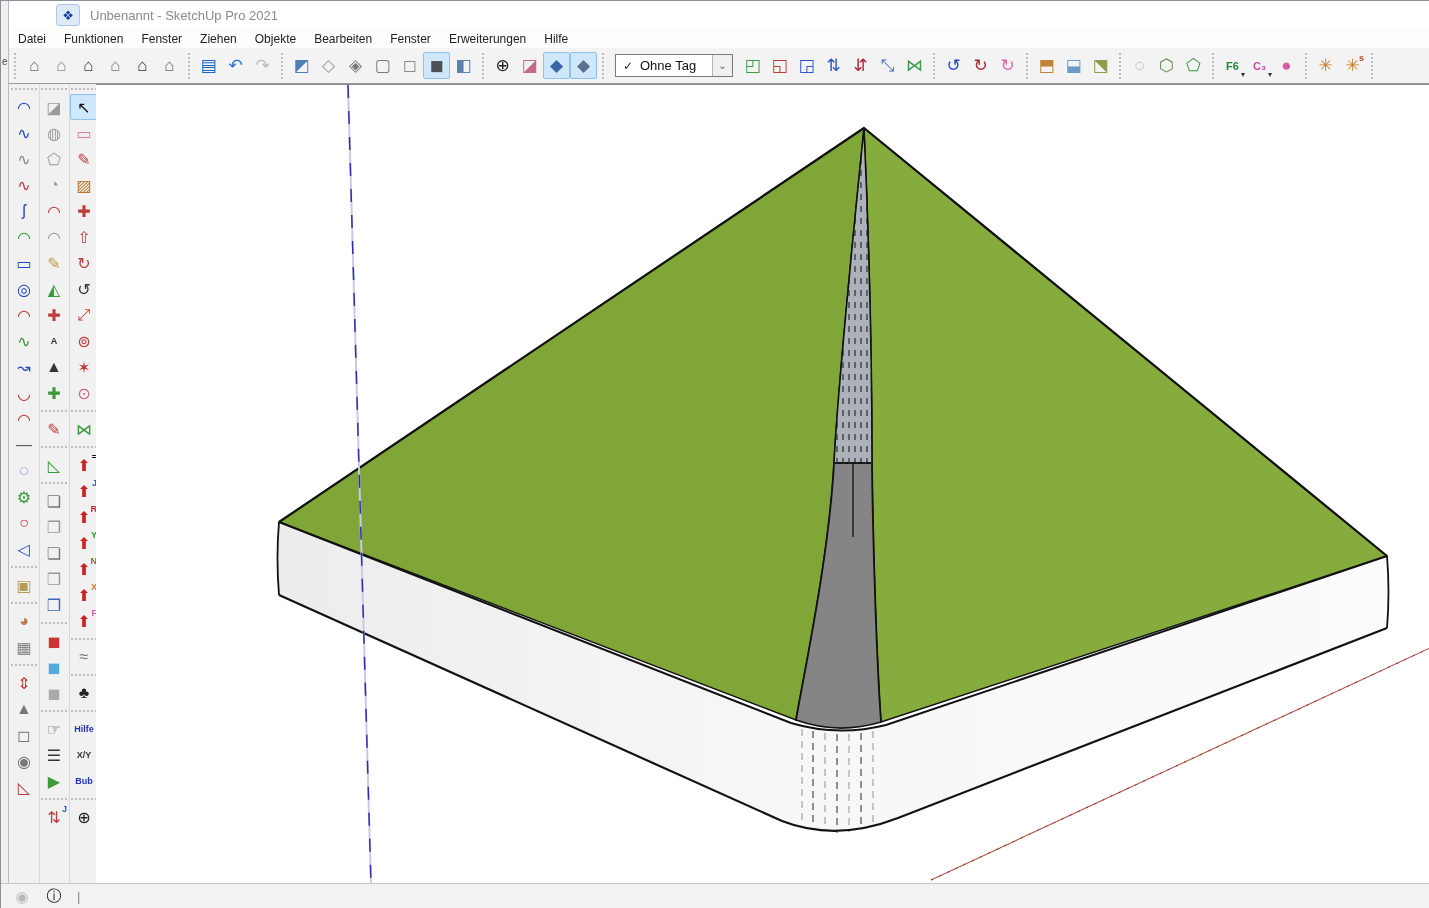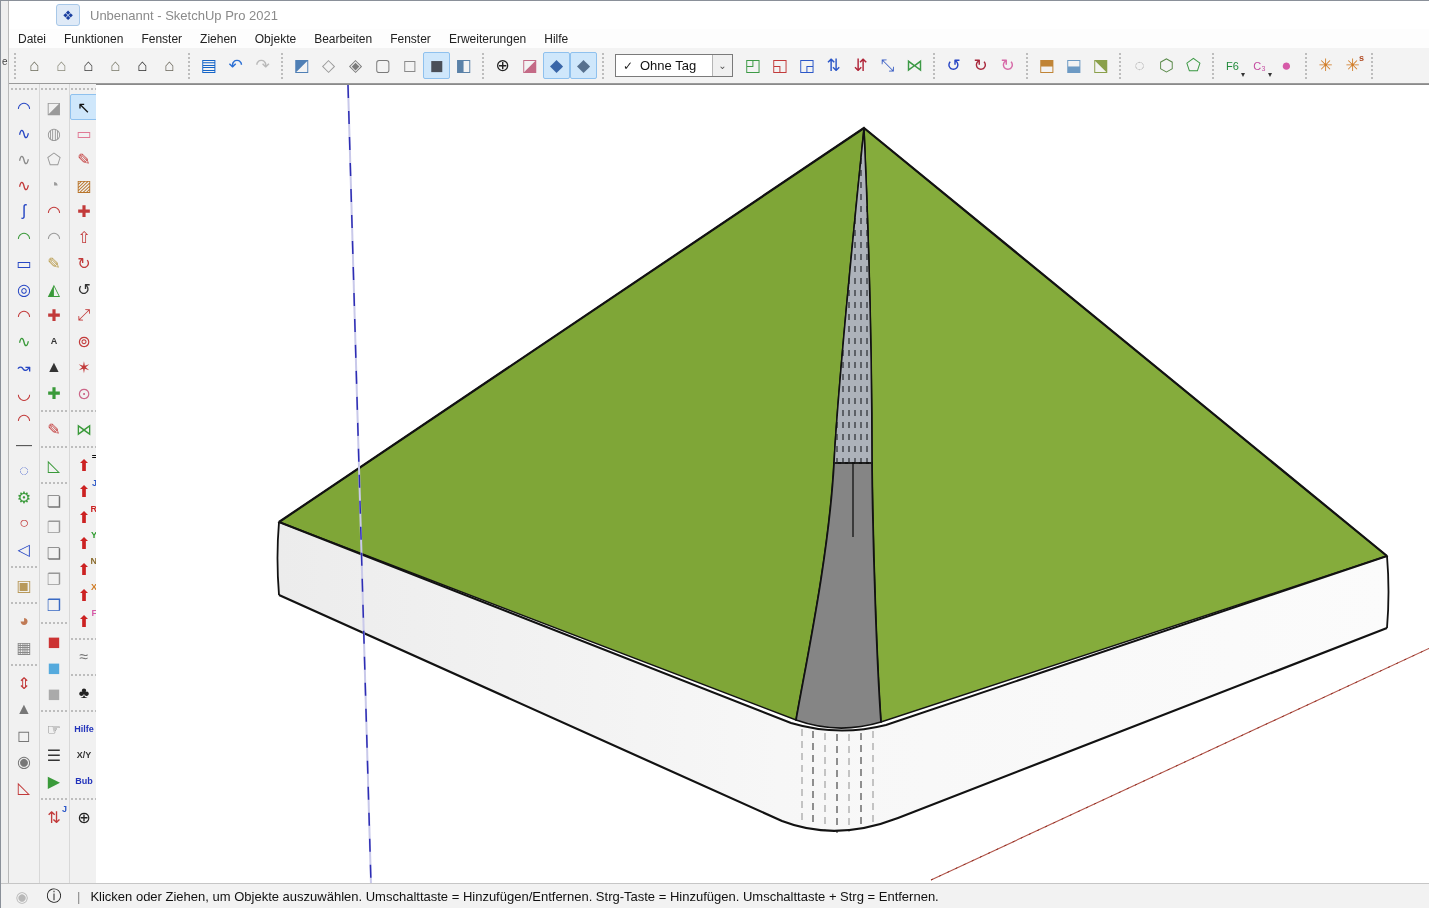--- a/index.html
+++ b/index.html
@@ -29,21 +29,21 @@
   
   #toolbar { position:absolute; left:8px; top:47px; width:1421px; height:36px;
     background:#f3f3f3; border-bottom:1px solid #9a9a9a; display:flex;
     align-items:center; overflow:hidden; }
   .grip { width:6px; height:26px; margin:0 3px;
     background:repeating-linear-gradient(to bottom,#bdbdbd 0 2px,#f3f3f3 2px 4px);
     background-size:2px 100%; background-repeat:no-repeat; background-position:2px 0; }
   .tbi { width:27px; height:27px; display:flex; align-items:center; justify-content:center;
     font-size:17px; border:1px solid transparent; border-radius:2px; position:relative;
     cursor:default; flex:0 0 auto; }
-  .tbi.small-text { font-size:11px; font-weight:normal; }
+  .tbi.small-text { font-size:11px; font-weight:bold; }
   .tbi.sel { background:#cfe7fb; border-color:#8fc1ee; }
   .tbi .dd { position:absolute; right:0px; bottom:-1px; font-size:8px; color:#333; }
   .tbi sup.tag { position:absolute; right:1px; top:0px; font-size:9px; font-weight:bold; }
 
   
   #tag-combo { width:118px; height:23px; background:#fff; border:1px solid #7a7a7a;
     margin:0 6px; display:flex; align-items:center; font-size:13px; color:#111; }
   #tag-check { width:24px; text-align:center; font-size:12px; color:#222; }
   #tag-value { flex:1; }
   #tag-arrow { width:20px; height:21px; background:#f0f0f0; border-left:1px solid #b5b5b5;
@@ -576,16 +576,15 @@
         <line x1="835" y1="795" x2="1334" y2="563" stroke-width="1.1" stroke="#b2574c"></line>
         <line x1="835" y1="795" x2="1334" y2="563" stroke="#8f2a1e" stroke-width="1" stroke-dasharray="2,7"></line>
       </g>
     </svg>
   </div>
 
   <div id="statusbar">
     <span class="status-icon" style="color:#b8b8b8;">◉</span>
     <span class="status-icon" style="color:#1a1a1a;">ⓘ</span>
     <span id="status-sep">|</span>
-    <span id="status-text">Klicken oder Ziehen, um Objekte auszuwählen. Umschalttaste = Hinzufügen/Entfernen. Strg-Taste = Hinzufügen. Umschalttaste + Strg = Entfernen.</span>
   </div>
 
 </div>
 
 </body></html>

